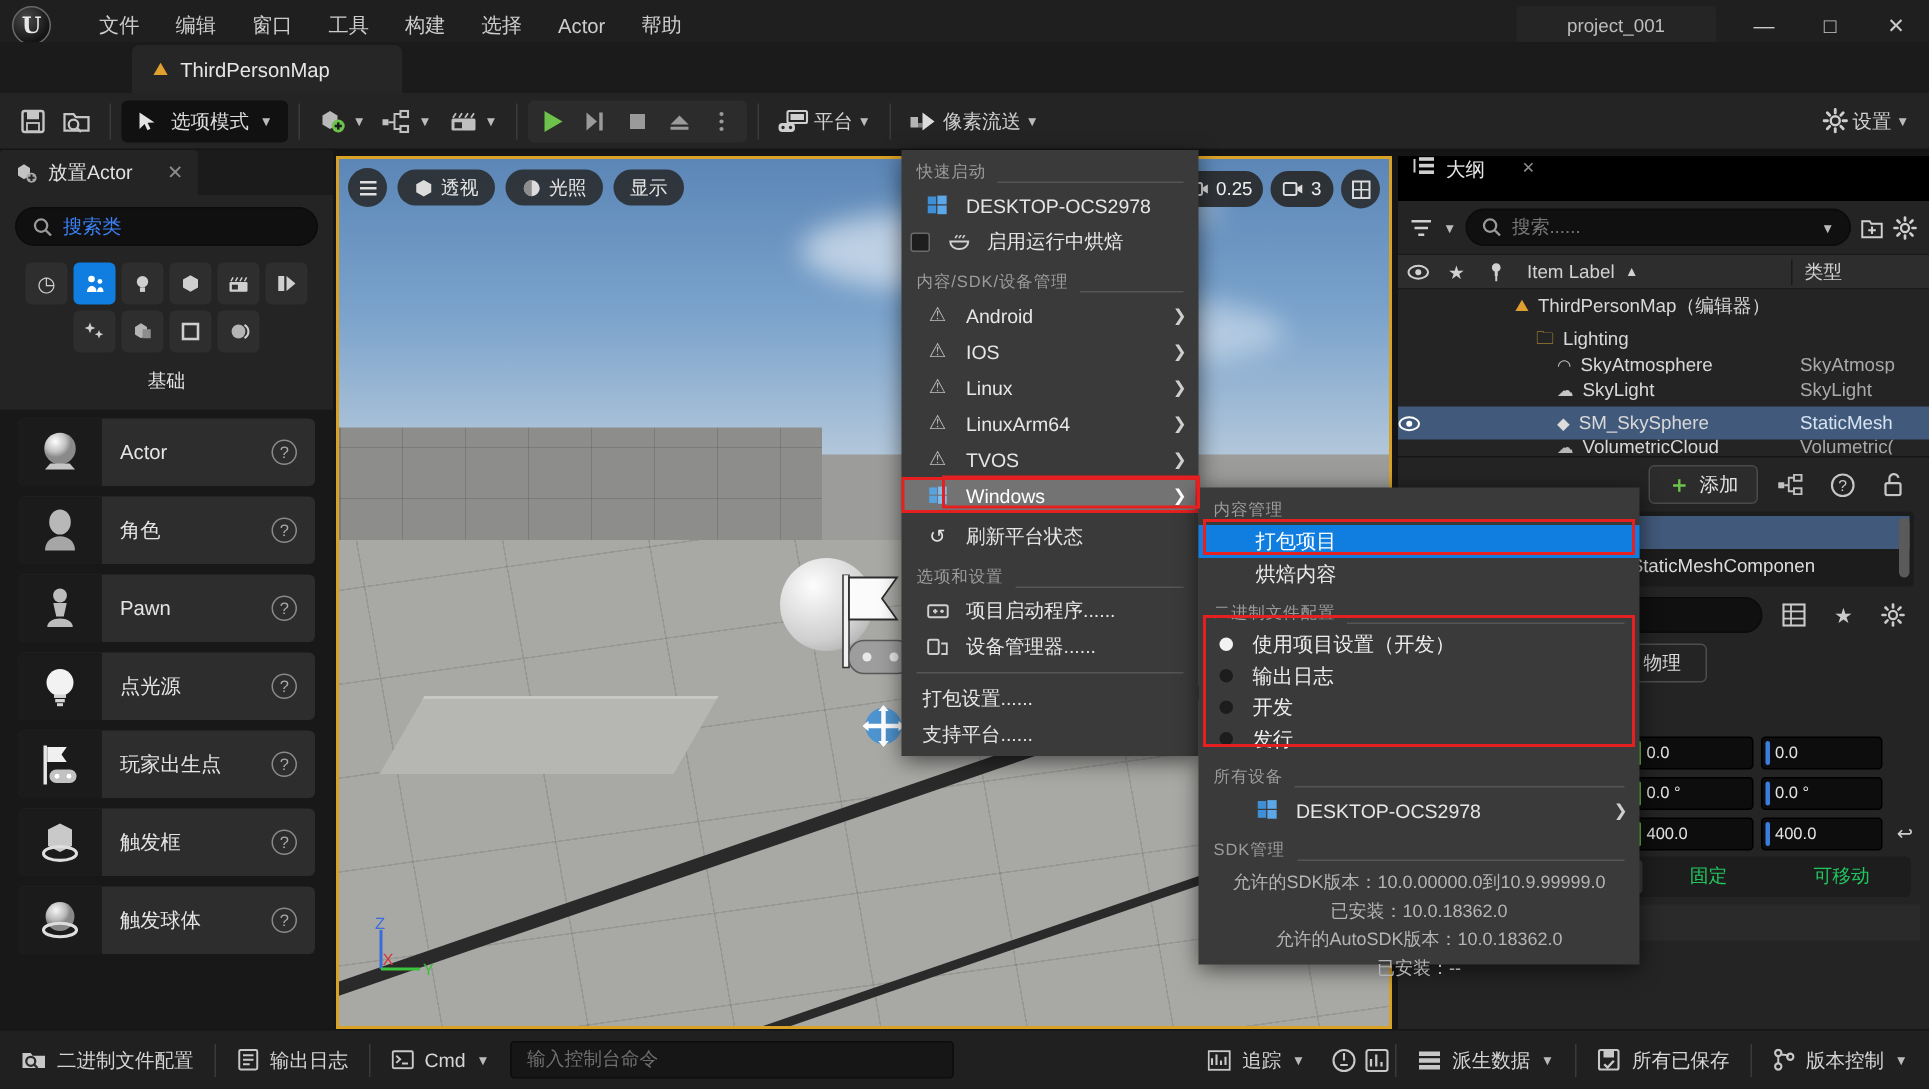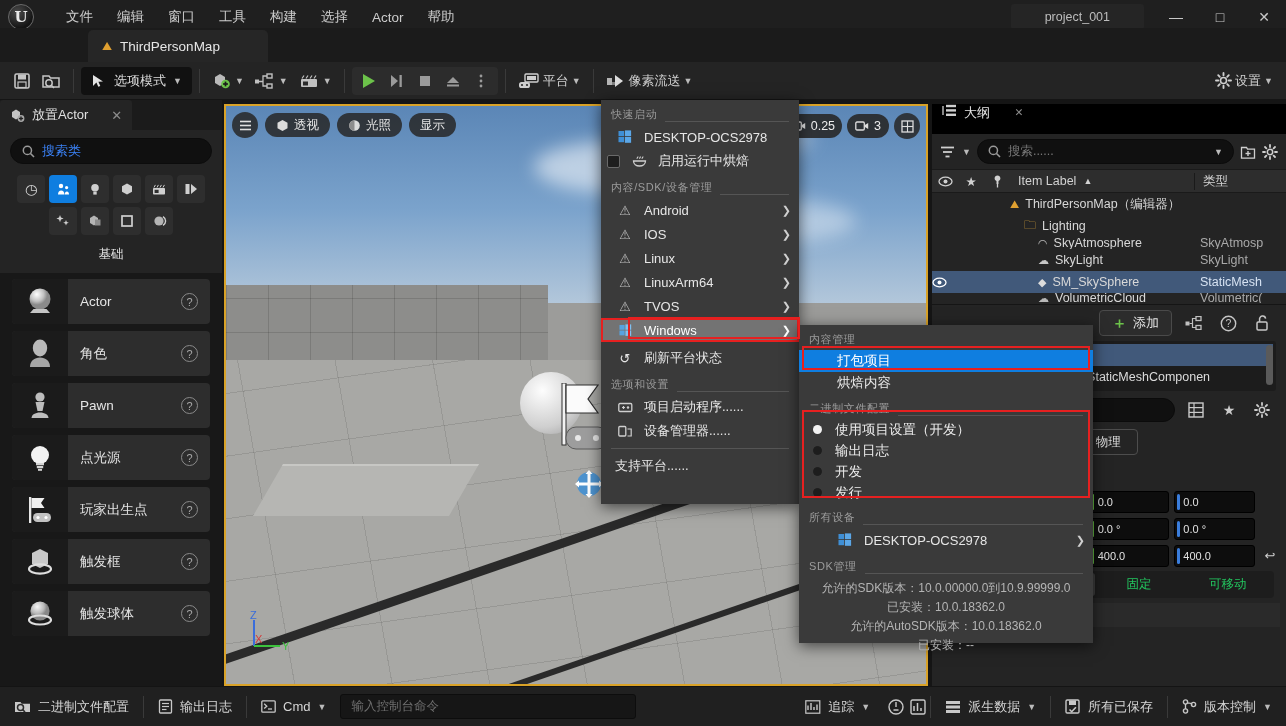--- a/index.html
+++ b/index.html
@@ -1071,20 +1071,23 @@
       <span class="ic">
         <svg width="14" height="13" viewBox="0 0 14 13">
             <rect x="0.8" y="1.5" width="7" height="9.5" rx="1" fill="none" stroke="#cfcfcf" stroke-width="1.3"></rect>
             <path d="M9.5 4h3.7v7H9.5" fill="none" stroke="#cfcfcf" stroke-width="1.2"></path>
           </svg>
       </span>
       <span>设备管理器......</span>
     </div>
     <div class="m-div"></div>
     <div class="m-item">
+      <span>打包设置......</span>
+    </div>
+    <div class="m-item">
       <span>支持平台......</span>
     </div>
   </div>
 
   <div class="smenu">
     <div class="m-sect">
       <span class="t">内容管理</span>
       <span class="ln"></span>
     </div>
     <div class="s-item hl">

